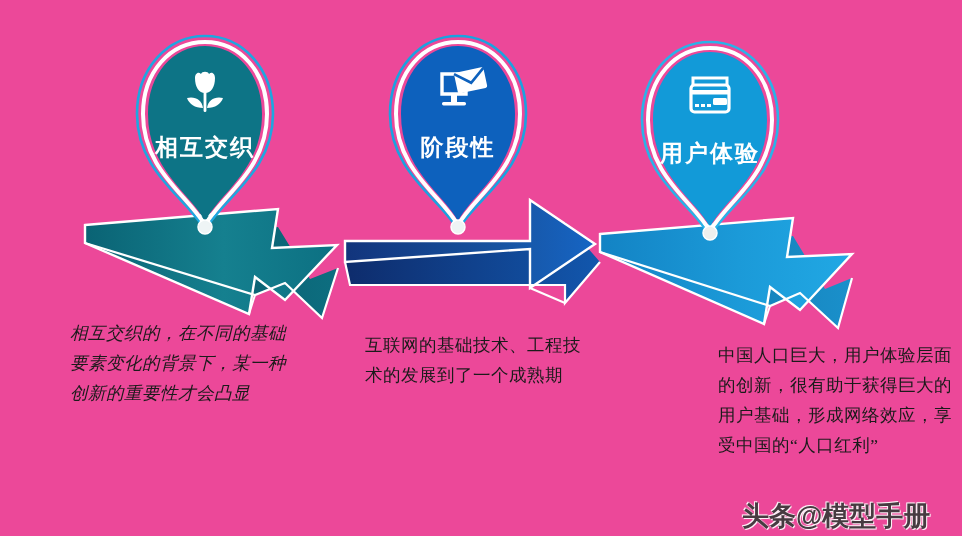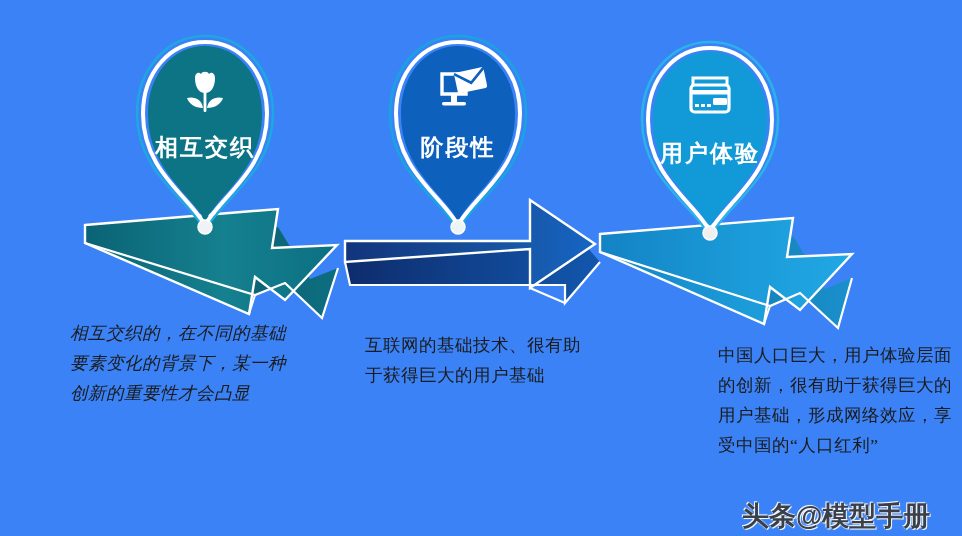--- a/index.html
+++ b/index.html
@@ -13,21 +13,21 @@
     position: relative;
     overflow: hidden;
     font-family: "Liberation Serif", "DejaVu Serif", serif;
   }
 
   #infographic {
     position: absolute;
     left: 0; top: 0;
     width: 962px;
     height: 536px;
-    background: #3b82f6;
+    background: #ec4899;
   }
 
   .layer-svg {
     position: absolute;
     left: 0; top: 0;
     width: 962px;
     height: 536px;
   }
 
   
@@ -204,18 +204,18 @@
         <rect x="83" y="70" width="14" height="7" rx="1.5" fill="#ffffff"></rect>
         <rect x="65" y="76" width="4" height="3" fill="#ffffff"></rect>
         <rect x="71" y="76" width="4" height="3" fill="#ffffff"></rect>
         <rect x="77" y="76" width="4" height="3" fill="#ffffff"></rect>
       </g>
     </svg>
     <div class="pin-label">用户体验</div>
   </div>
 
   <div class="desc" id="desc-1">相互交织的，在不同的基础要素变化的背景下，某一种创新的重要性才会凸显</div>
-  <div class="desc" id="desc-2">互联网的基础技术、很有助于获得巨大的用户基础</div>
+  <div class="desc" id="desc-2">互联网的基础技术、工程技术的发展到了一个成熟期</div>
   <div class="desc" id="desc-3">中国人口巨大，用户体验层面的创新，很有助于获得巨大的用户基础，形成网络效应，享受中国的“人口红利”</div>
 
   <div id="watermark">头条@模型手册</div>
 
 </div>
 
 </body></html>

